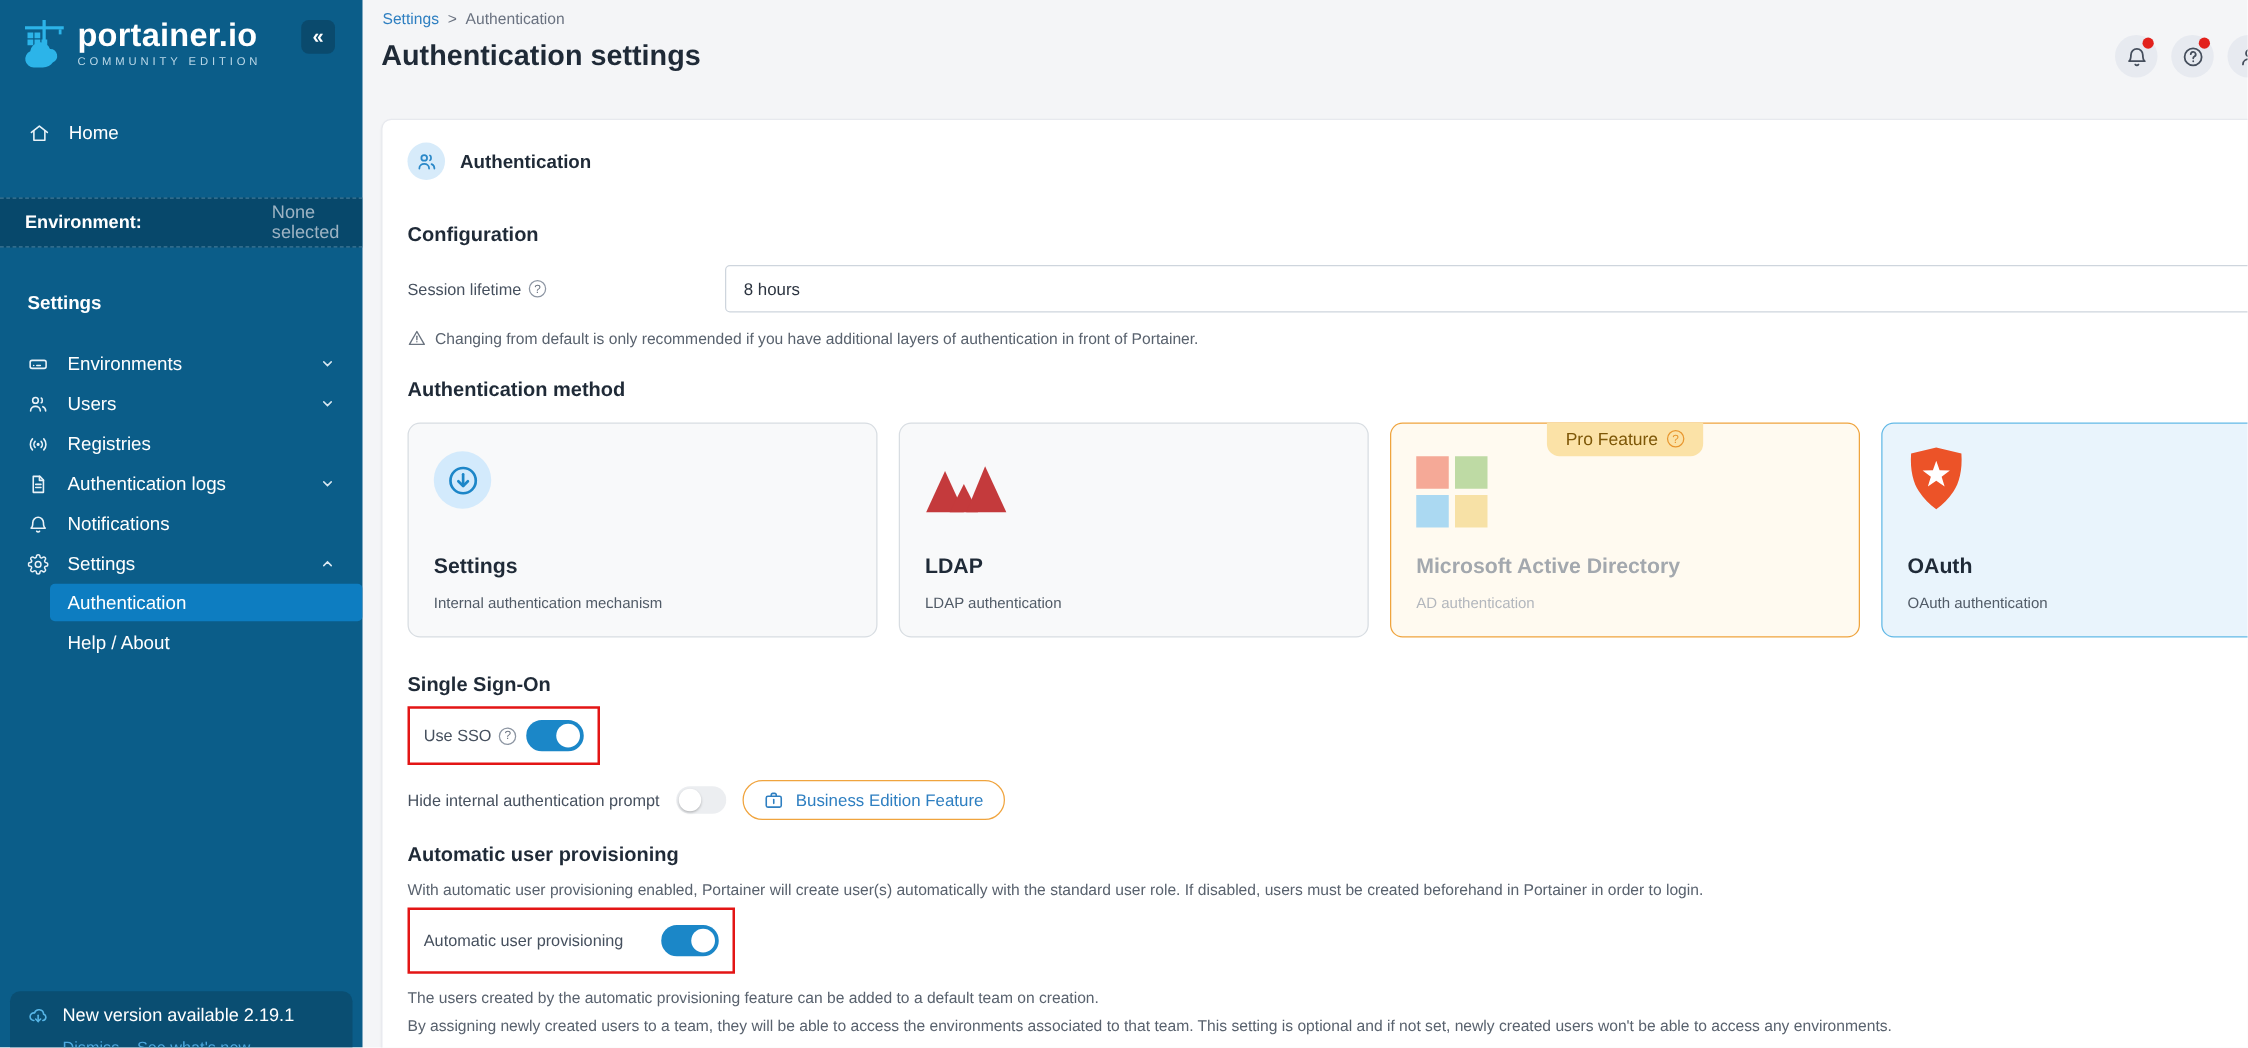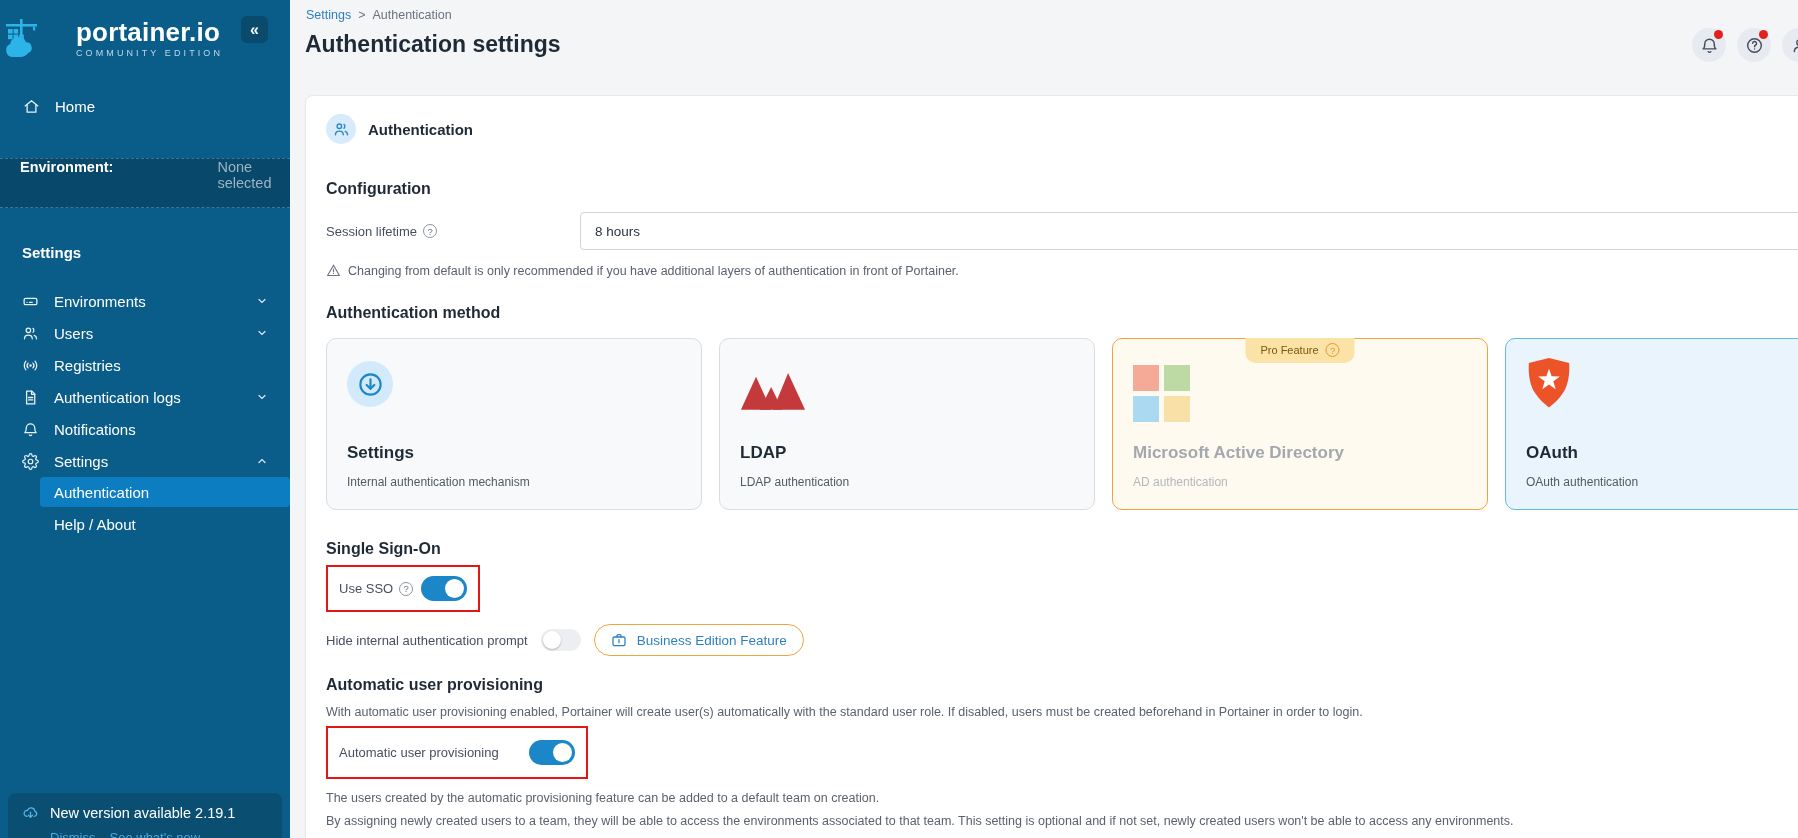--- a/index.html
+++ b/index.html
@@ -2,31 +2,31 @@
 <html><head>
 <meta charset="utf-8">
 <style>
   * { box-sizing: border-box; margin: 0; padding: 0; }
   html,body { width:1798px; height:838px; overflow:hidden; }
   body { font-family:"Liberation Sans","DejaVu Sans",sans-serif; background:#f4f5f7; position:relative; color:#232b36; }
   svg { display:block; }
 
   
   .sidebar { position:absolute; left:0; top:0; width:290px; height:838px; background:#0b5d89; color:#fff; overflow:hidden; }
-  .logo-row { position:relative; padding:12px 14px 0 2px; height:62px; display:flex; align-items:center;gap:28px; }
+  .logo-row { position:relative; padding:12px 14px 0 16px; height:62px; display:flex; align-items:flex-start; }
   .logo-mark { width:40px; height:42px; margin-top:2px; }
   .logo-text { margin-left:6px; margin-top:2px; }
   .logo-title { font-size:26px; font-weight:700; letter-spacing:.2px; line-height:1.1; }
   .logo-sub { font-size:9px; letter-spacing:3.1px; color:#bcd9e9; margin-top:1px; }
   .collapse-btn { position:absolute; right:22px; top:16px; width:27px; height:27px; background:#0a4a6d; border-radius:6px; display:flex; align-items:center; justify-content:center; font-size:16px; font-weight:700; color:#fff; cursor:pointer; }
   .nav-item { display:flex; align-items:center; height:32px; padding:0 22px; font-size:15px; font-weight:500; color:#fff; cursor:pointer; }
   .nav-item .nicon { width:17px; height:17px; margin-right:15px; color:#e9f2f8; flex:none; }
   .nav-item .chev { margin-left:auto; width:12px; height:12px; color:#d8e7f1; }
   .nav-home { margin-top:28px;padding-left:23px; }
-  .env-bar { margin-top:36px; height:50px; background:#07486b; border-top:1px dashed rgba(170,205,230,.35); border-bottom:1px dashed rgba(170,205,230,.35); display:flex; padding:0 20px; font-size:14.5px;gap:44px; }
+  .env-bar { margin-top:36px; height:40px; background:#07486b; border-top:1px dashed rgba(170,205,230,.35); border-bottom:1px dashed rgba(170,205,230,.35); display:flex; align-items:center; padding:0 20px; font-size:14.5px;gap:44px; }
   .env-label { font-weight:700; color:#fff; }
   .env-slash { width:17px; height:17px; margin:0 7px 0 9px; color:#93a9b8; }
   .env-value { color:#9db3c3; }
   .section-label { margin-top:36px; margin-bottom:24px; padding:0 22px; font-size:15px; font-weight:700; }
   .sub-item { height:30px; display:flex; align-items:center; padding-left:54px; font-size:15px; font-weight:500; margin-bottom:2px; cursor:pointer; }
   .sub-item.active { margin-left:40px; padding-left:14px; background:#0d7dc1; border-radius:4px; }
   .version-banner { position:absolute; left:8px; right:8px; top:793px; background:#0a4e72; border-radius:8px; padding:11px 14px 12px 14px; }
   .vb-row1 { display:flex; align-items:center; font-size:14.5px; font-weight:500; color:#fff; }
   .vb-row1 .nicon { width:17px; height:17px; margin-right:11px; color:#56b4e5; }
   .vb-row2 { margin-top:9px; padding-left:28px; font-size:13px; color:#4da9e0; display:flex; gap:14px; }
@@ -76,21 +76,21 @@
   .card.pro { background:#fffaf0; border-color:#efa43e; }
   .card.pro .card-title { color:#a3a8ae; }
   .card.pro .card-sub { color:#b3b7bd; }
   .card.selected { background:#e9f4fc; border-color:#63b9e6; }
   .card-icon { position:absolute; left:20px; top:22px; }
   .internal-circle { width:46px; height:46px; border-radius:50%; background:#d3eafc; display:flex; align-items:center; justify-content:center; color:#1d86c8; }
   .internal-circle svg { width:27px; height:27px; }
   .ms-grid { display:grid; grid-template-columns:26px 26px; grid-template-rows:26px 26px; gap:5px; margin-top:4px; }
   .ms-grid i { display:block; }
   .ms1{background:#f5a997;} .ms2{background:#bedaa4;} .ms3{background:#abd9f2;} .ms4{background:#f7e1a6;}
-  .pro-badge { position:absolute; top:-1px; left:50%; transform:translateX(-50%); background:#fbe2a7; border-radius:0 0 10px 10px; padding:5px 15px 6px; font-size:11px; font-weight:500; color:#7d5707; display:flex; align-items:center; gap:7px; white-space:nowrap; }
+  .pro-badge { position:absolute; top:-1px; left:50%; transform:translateX(-50%); background:#fbe2a7; border-radius:0 0 10px 10px; padding:5px 15px 6px; font-size:14px; font-weight:500; color:#7d5707; display:flex; align-items:center; gap:7px; white-space:nowrap; }
   .pro-badge .qicon { border-color:#e8962e; color:#e8962e; }
   .check-circle { position:absolute; top:10px; right:12px; width:22px; height:22px; border-radius:50%; background:#1386c9; color:#fff; font-size:12px; display:flex; align-items:center; justify-content:center; }
   .check-circle::before { content:"✓"; font-weight:700; }
 
   .toggle { position:relative; border-radius:14px; cursor:pointer; flex:none; }
   .toggle.on { width:46px; height:25px; background:#1b87c8; }
   .toggle.on::after { content:""; position:absolute; right:3px; top:3px; width:19px; height:19px; border-radius:50%; background:#fff; }
   .toggle.off { width:40px; height:22px; background:#eceef1; }
   .toggle.off::after { content:""; position:absolute; left:2px; top:2px; width:18px; height:18px; border-radius:50%; background:#fff; box-shadow:0 1px 2px rgba(0,0,0,.25); }
 

